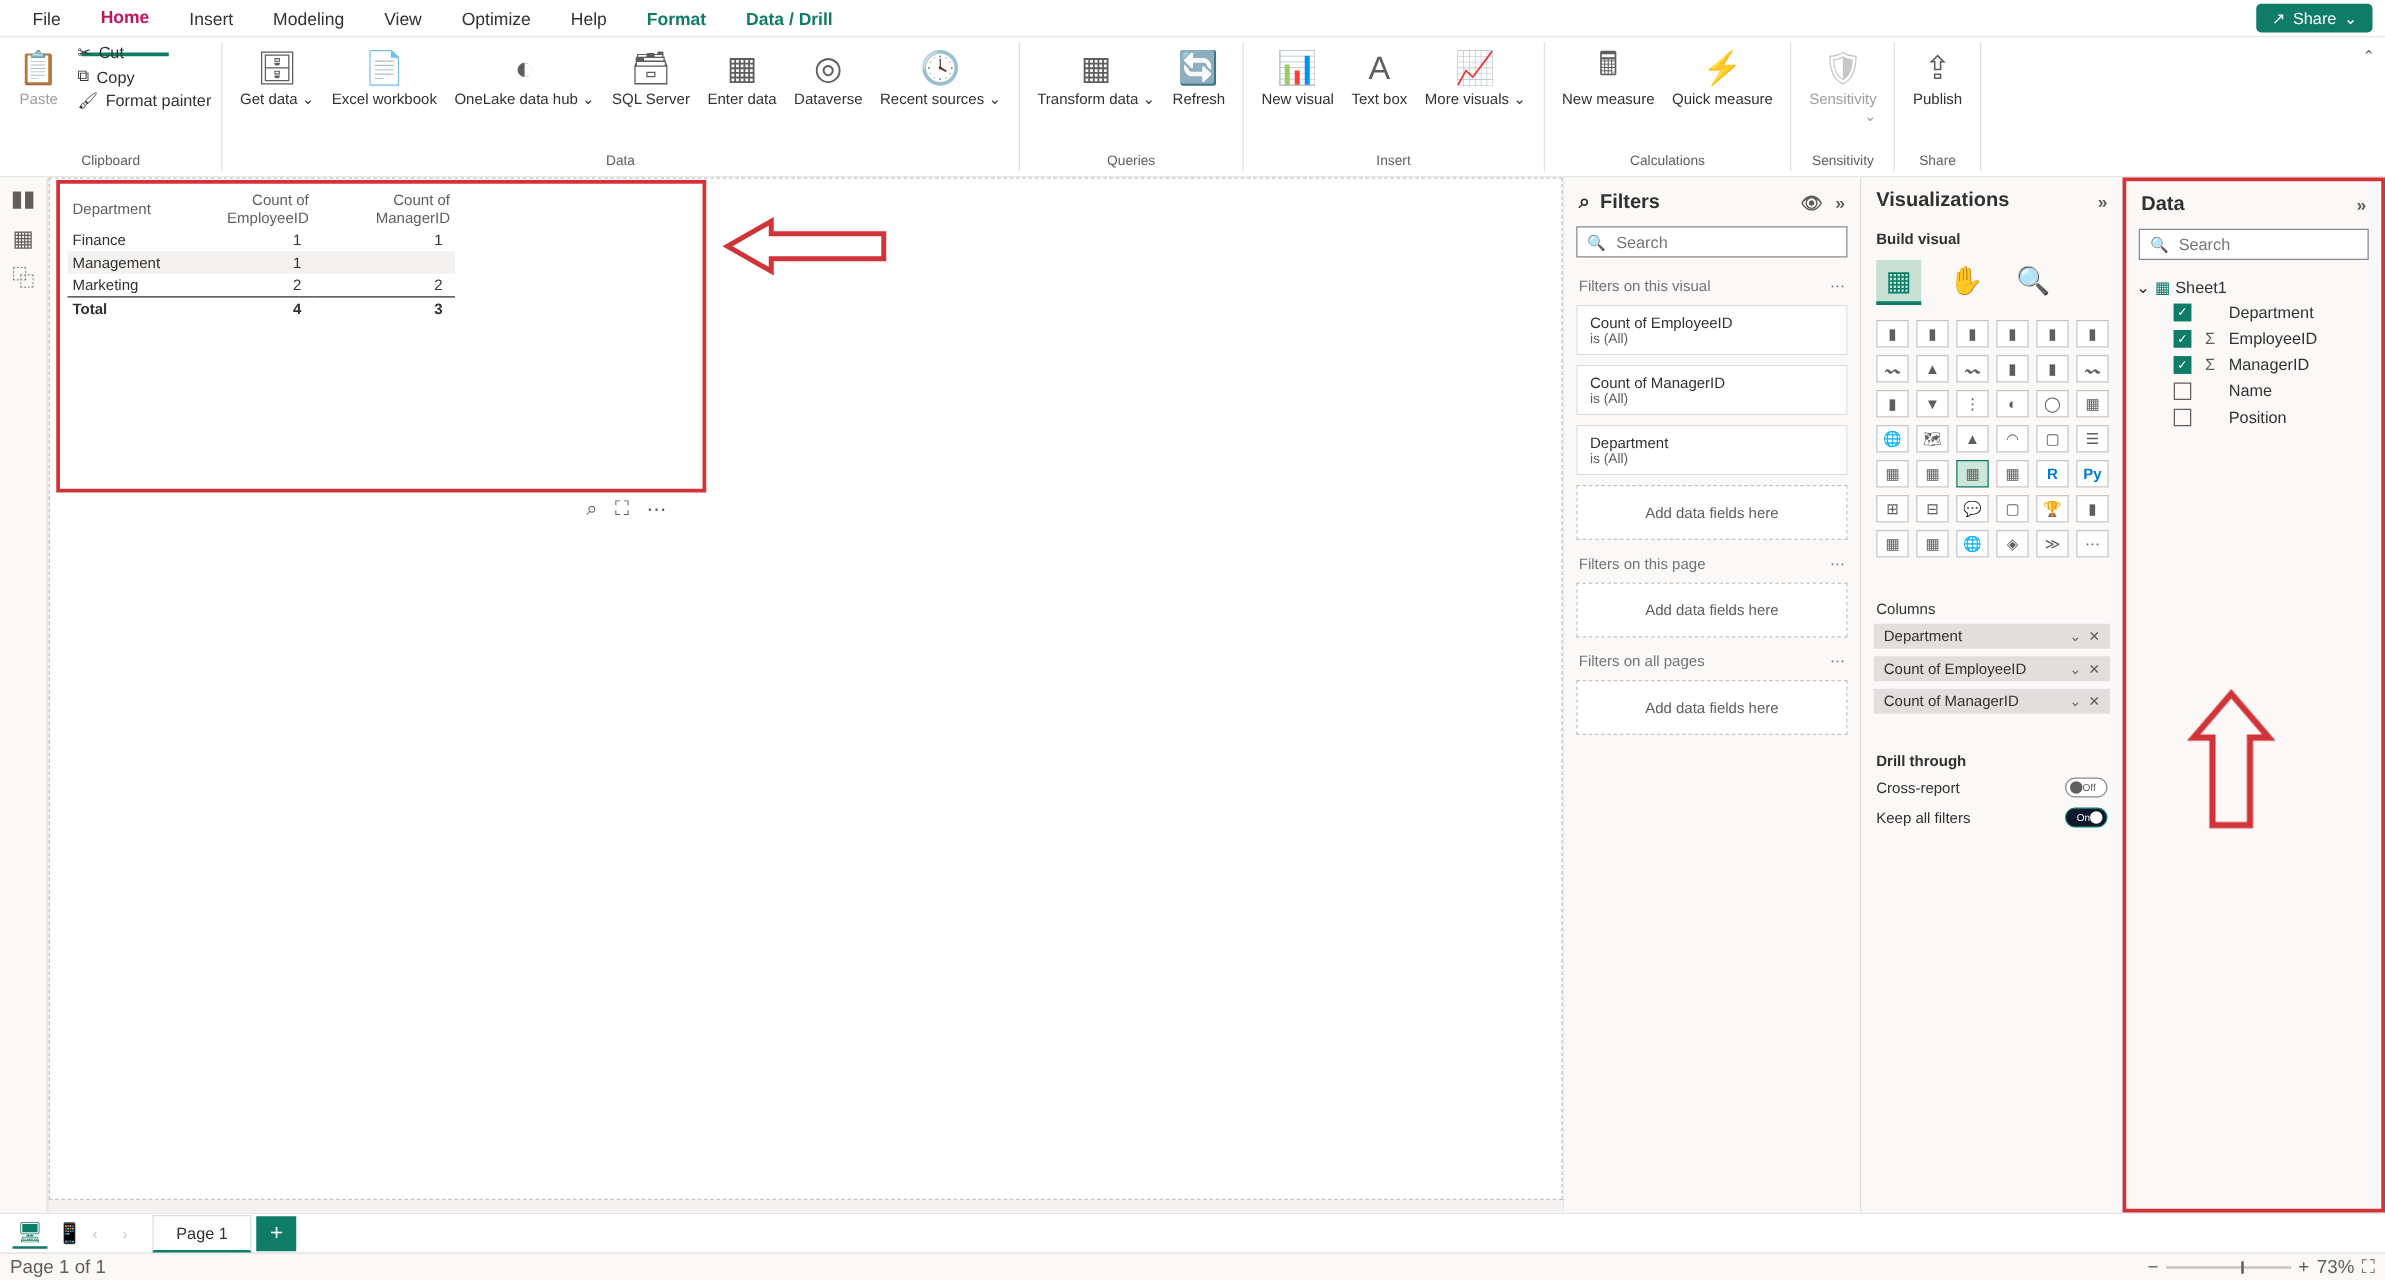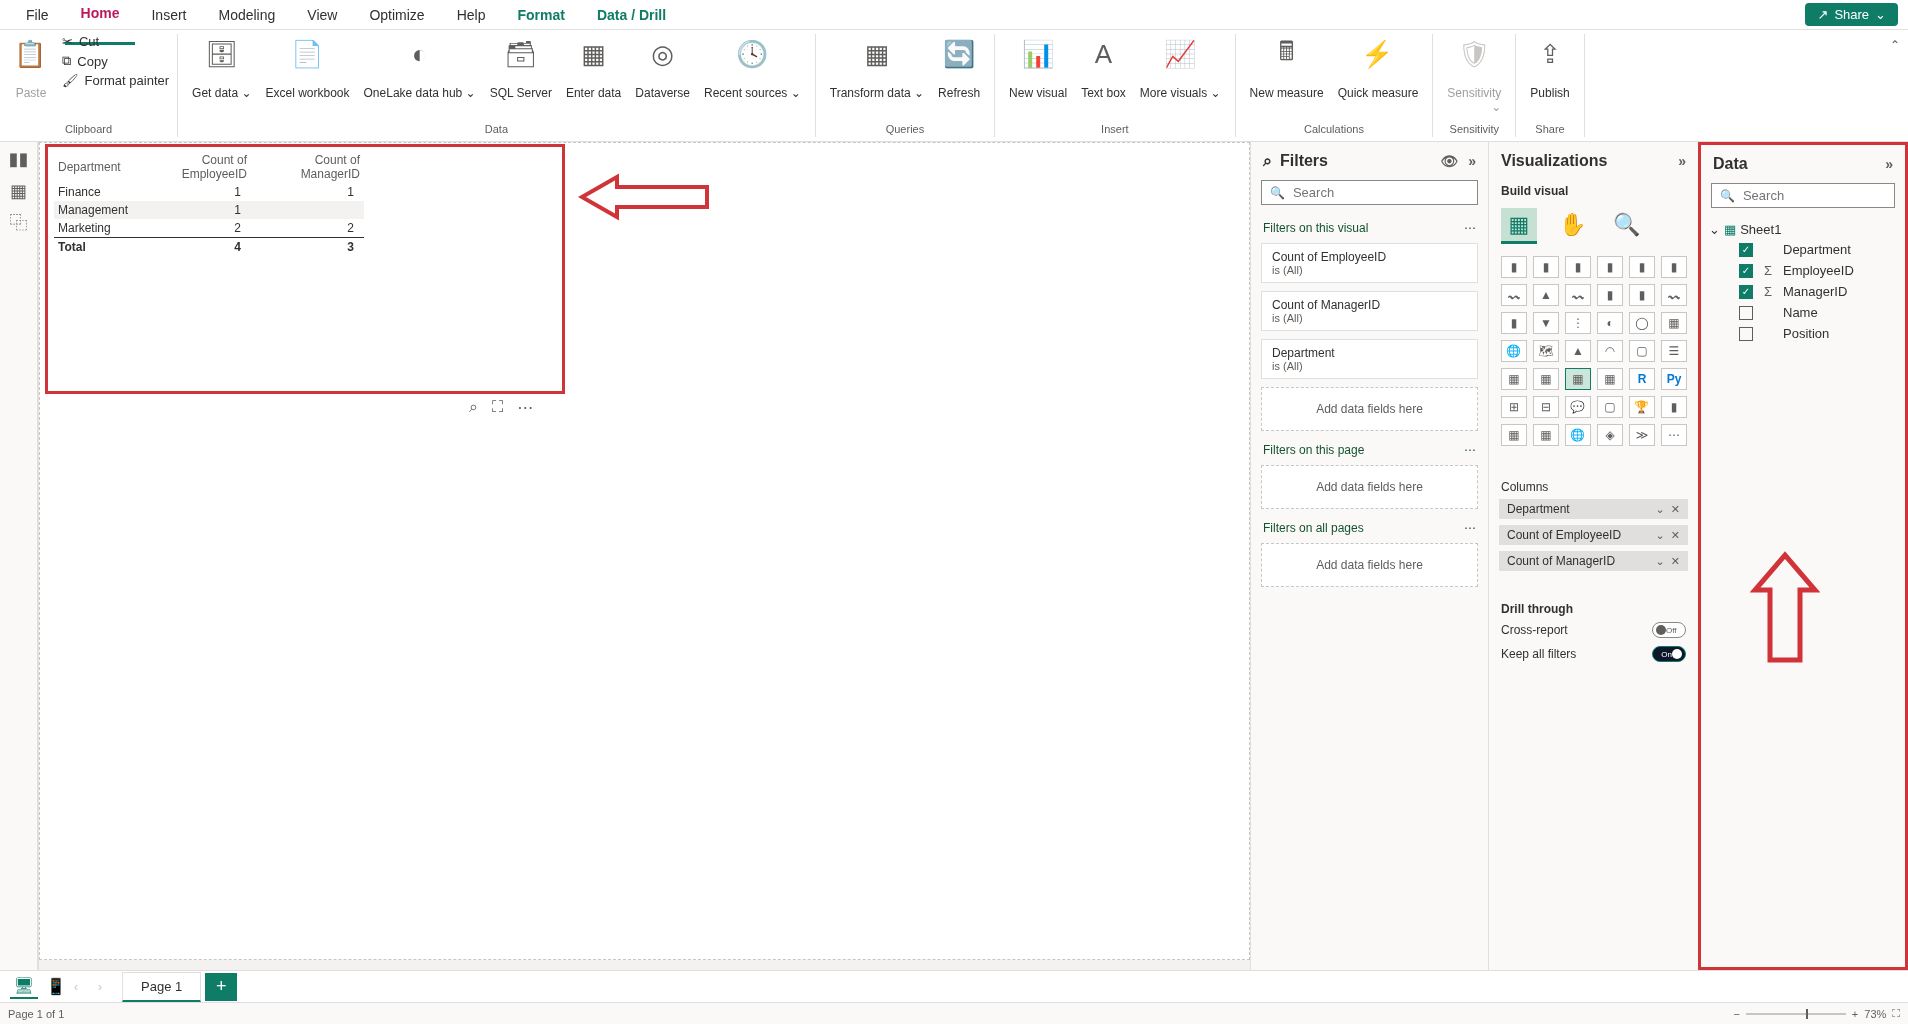--- a/index.html
+++ b/index.html
@@ -12,21 +12,21 @@
 .menubar .tab.special { color: #0e7c66; font-weight: 600; }
 .menubar .spacer { flex: 1; }
 .share-btn { background: #0e7c66; color: #fff; padding: 4px 12px; border-radius: 4px; font-size: 13px; display: flex; align-items: center; gap: 6px; }
 
 
 .ribbon { display: flex; background: #fff; border-bottom: 1px solid #e1dfdd; height: 112px; padding: 4px 0; }
 .ribbon-group { display: flex; flex-direction: column; border-right: 1px solid #e1dfdd; padding: 0 8px; }
 .ribbon-row { display: flex; align-items: flex-start; flex: 1; gap: 2px; }
 .ribbon-btn { display: flex; flex-direction: column; align-items: center; justify-content: flex-start; padding: 4px 6px; cursor: pointer; min-width: 46px; }
 .ribbon-btn .ico { width: 32px; height: 32px; display: flex; align-items: center; justify-content: center; font-size: 26px; color: #605e5c; }
-.ribbon-btn .lbl { font-size: 12px; text-align: right; line-height: 14px; margin-top: 16px; }
+.ribbon-btn .lbl { font-size: 12px; text-align: right; line-height: 14px; margin-top: 2px; }
 .ribbon-btn.disabled { color: #a19f9d; }
 .ribbon-btn.disabled .ico { color: #c8c6c4; }
 .ribbon-group-label { font-size: 11px; text-align: center; color: #605e5c; padding: 2px 0; }
 .clip-col { display: flex; flex-direction: column; gap: 4px; padding-left: 6px; justify-content: center; }
 .clip-item { display: flex; align-items: center; gap: 6px; font-size: 13px; }
 
 
 .main { display: flex; height: calc(100% - 30px - 112px - 32px - 22px); }
 .left-tools { width: 38px; background: #faf9f8; border-right: 1px solid #e1dfdd; display: flex; flex-direction: column; align-items: center; padding-top: 6px; gap: 10px; }
 .left-tools .tool { width: 22px; height: 22px; color: #605e5c; font-size: 18px; display:flex;align-items:center;justify-content:center; }
@@ -46,21 +46,21 @@
 .sidepanes { display: flex; }
 .pane { background: #faf9f8; border-left: 1px solid #e1dfdd; display: flex; flex-direction: column; }
 .pane.filters { width: 238px; }
 .pane.viz { width: 210px; }
 .pane.data { width: 210px; border: 3px solid #d13438; }
 .pane-header { display: flex; align-items: center; justify-content: space-between; padding: 10px 12px; font-size: 16px; font-weight: 600; }
 .pane-header .icons { display: flex; gap: 10px; color: #605e5c; font-size: 14px; }
 .search-box { margin: 0 10px 8px; border: 1px solid #8a8886; background: #fff; display: flex; align-items: center; padding: 4px 8px; gap: 8px; }
 .search-box input { border: none; outline: none; font-size: 13px; flex: 1; background: transparent; }
 
-.filter-section { padding: 8px 12px 4px; font-size: 12px; color: #14532d; display: flex; justify-content: space-between; }
+.filter-section { padding: 8px 12px 4px; font-size: 12px; color: #737373; display: flex; justify-content: space-between; }
 .filter-card { margin: 4px 10px; background: #fff; border: 1px solid #e1dfdd; padding: 6px 10px; font-size: 12px; }
 .filter-card .sub { color: #605e5c; font-size: 11px; }
 .drop-zone { margin: 4px 10px; border: 1px dashed #c8c6c4; padding: 14px; text-align: center; color: #605e5c; font-size: 12px; background: #fff; }
 
 .viz-sub { padding: 4px 12px; font-size: 12px; font-weight: 600; }
 .viz-modes { display: flex; gap: 18px; padding: 6px 12px; }
 .viz-mode { width: 36px; height: 36px; display:flex;align-items:center;justify-content:center; font-size:22px; color:#605e5c; border-bottom:3px solid transparent;}
 .viz-mode.active { background: #c7e0d4; border-bottom: 3px solid #0e7c66; color:#0e7c66;}
 .viz-grid { display: grid; grid-template-columns: repeat(6, 26px); gap: 6px; padding: 6px 12px; }
 .viz-grid .v { width: 26px; height: 22px; background: #fff; border: 1px solid #c8c6c4; display:flex;align-items:center;justify-content:center;font-size:12px;color:#605e5c;}
@@ -85,21 +85,21 @@
 
 
 .page-tabs { height: 32px; background: #fff; border-top: 1px solid #e1dfdd; display:flex; align-items:center; padding:0 10px; gap:4px;}
 .page-tabs .dev { width:28px;height:24px;display:flex;align-items:center;justify-content:center;color:#605e5c;font-size:16px;}
 .page-tabs .dev.active{border-bottom:2px solid #0e7c66;color:#0e7c66;}
 .page-tabs .nav { width:20px;color:#c8c6c4;}
 .page-tab { padding: 6px 18px; border:1px solid #e1dfdd; border-bottom:2px solid #0e7c66; font-size:13px; background:#fff;}
 .page-add { width:32px;height:28px;background:#0e7c66;color:#fff;display:flex;align-items:center;justify-content:center;font-size:18px;}
 
 
-.statusbar { height:22px; background:#faf9f8; border-top:1px solid #e1dfdd; display:flex;align-items:center;padding:0 8px;font-size:11px;color:#605e5c;gap:20px;}
+.statusbar { height:22px; background:#faf9f8; border-top:1px solid #e1dfdd; display:flex;align-items:center;padding:0 8px;font-size:15px;color:#605e5c;gap:20px;}
 .statusbar .spacer{flex:1;}
 .zoom { display:flex;align-items:center;gap:6px;}
 .zoom .track{width:100px;height:2px;background:#c8c6c4;position:relative;}
 .zoom .thumb{position:absolute;left:60px;top:-4px;width:2px;height:10px;background:#605e5c;}
 </style>
 </head>
 <body>
 
 <div class="menubar">
   <div class="tab">File</div>

